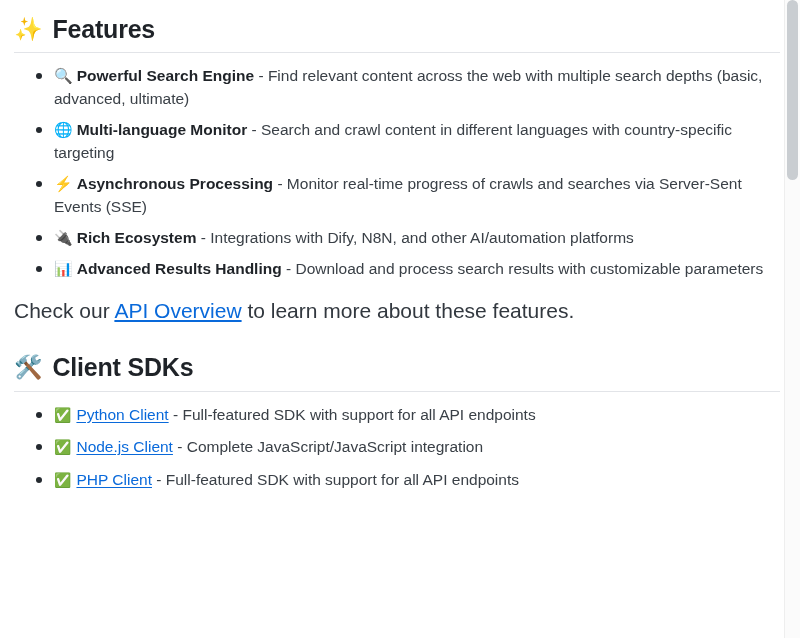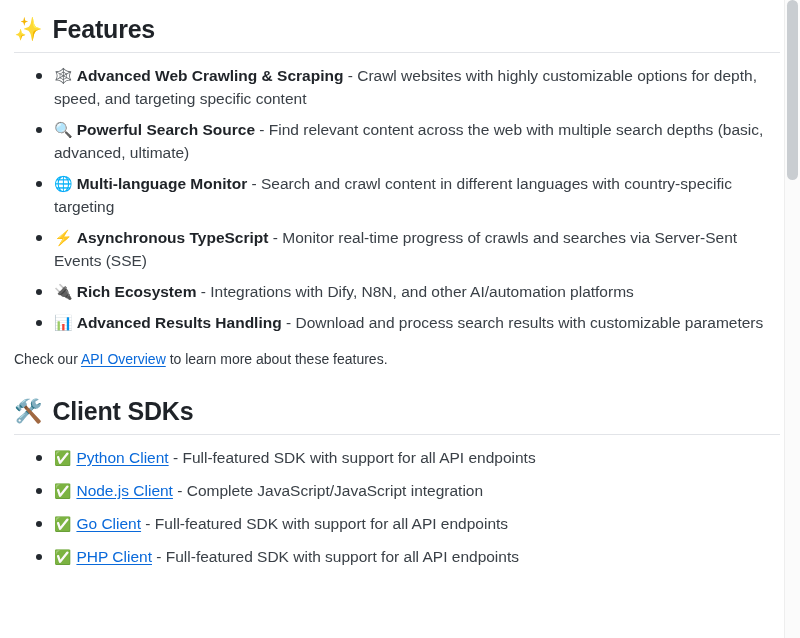--- a/index.html
+++ b/index.html
@@ -73,21 +73,21 @@
     font-weight: bold;
     color: #1f2328;
   }
   .li-dash {
     color: #3a4047;
   }
   .li-desc {
     color: #3a4047;
   }
   .paragraph {
-    font-size: 14px;
+    font-size: 21px;
     line-height: 1.5;
     color: #32383f;
     margin: 14px 0 0 0;
   }
   a.doclink {
     color: #0969da;
     text-decoration: underline;
     text-underline-offset: 2px;
   }
   .sdk-section {
@@ -125,30 +125,27 @@
 
 <div class="page">
 
   <h2 class="section-title">
     <span class="emoji">✨</span>
     <span class="title-text">Features</span>
   </h2>
 
   <ul class="feature-list">
     <li>
-      <span class="li-emoji">🕸️</span><span class="li-strong">Advanced Web Crawling &amp; Scraping</span><span class="li-dash"> - </span><span class="li-desc">Crawl websites with highly customizable options for depth, speed, and targeting specific content</span>
-    </li>
-    <li>
-      <span class="li-emoji">🔍</span><span class="li-strong">Powerful Search Source</span><span class="li-dash"> - </span><span class="li-desc">Find relevant content across the web with multiple search depths (basic, advanced, ultimate)</span>
+      <span class="li-emoji">🔍</span><span class="li-strong">Powerful Search Engine</span><span class="li-dash"> - </span><span class="li-desc">Find relevant content across the web with multiple search depths (basic, advanced, ultimate)</span>
     </li>
     <li>
       <span class="li-emoji">🌐</span><span class="li-strong">Multi-language Monitor</span><span class="li-dash"> - </span><span class="li-desc">Search and crawl content in different languages with country-specific targeting</span>
     </li>
     <li>
-      <span class="li-emoji">⚡</span><span class="li-strong">Asynchronous TypeScript</span><span class="li-dash"> - </span><span class="li-desc">Monitor real-time progress of crawls and searches via Server-Sent Events (SSE)</span>
+      <span class="li-emoji">⚡</span><span class="li-strong">Asynchronous Processing</span><span class="li-dash"> - </span><span class="li-desc">Monitor real-time progress of crawls and searches via Server-Sent Events (SSE)</span>
     </li>
     <li>
       <span class="li-emoji">🔌</span><span class="li-strong">Rich Ecosystem</span><span class="li-dash"> - </span><span class="li-desc">Integrations with Dify, N8N, and other AI/automation platforms</span>
     </li>
     <li>
       <span class="li-emoji">📊</span><span class="li-strong">Advanced Results Handling</span><span class="li-dash"> - </span><span class="li-desc">Download and process search results with customizable parameters</span>
     </li>
   </ul>
 
   <p class="paragraph">
@@ -162,23 +159,20 @@
     </h2>
 
     <ul class="sdk-list">
       <li>
         <span class="check-emoji">✅</span><a class="doclink" href="#">Python Client</a><span class="li-dash"> - </span><span class="li-desc">Full-featured SDK with support for all API endpoints</span>
       </li>
       <li>
         <span class="check-emoji">✅</span><a class="doclink" href="#">Node.js Client</a><span class="li-dash"> - </span><span class="li-desc">Complete JavaScript/JavaScript integration</span>
       </li>
       <li>
-        <span class="check-emoji">✅</span><a class="doclink" href="#">Go Client</a><span class="li-dash"> - </span><span class="li-desc">Full-featured SDK with support for all API endpoints</span>
-      </li>
-      <li>
         <span class="check-emoji">✅</span><a class="doclink" href="#">PHP Client</a><span class="li-dash"> - </span><span class="li-desc">Full-featured SDK with support for all API endpoints</span>
       </li>
 
     </ul>
   </div>
 
 </div>
 
 <div class="scrollbar">
   <div class="thumb"></div>

